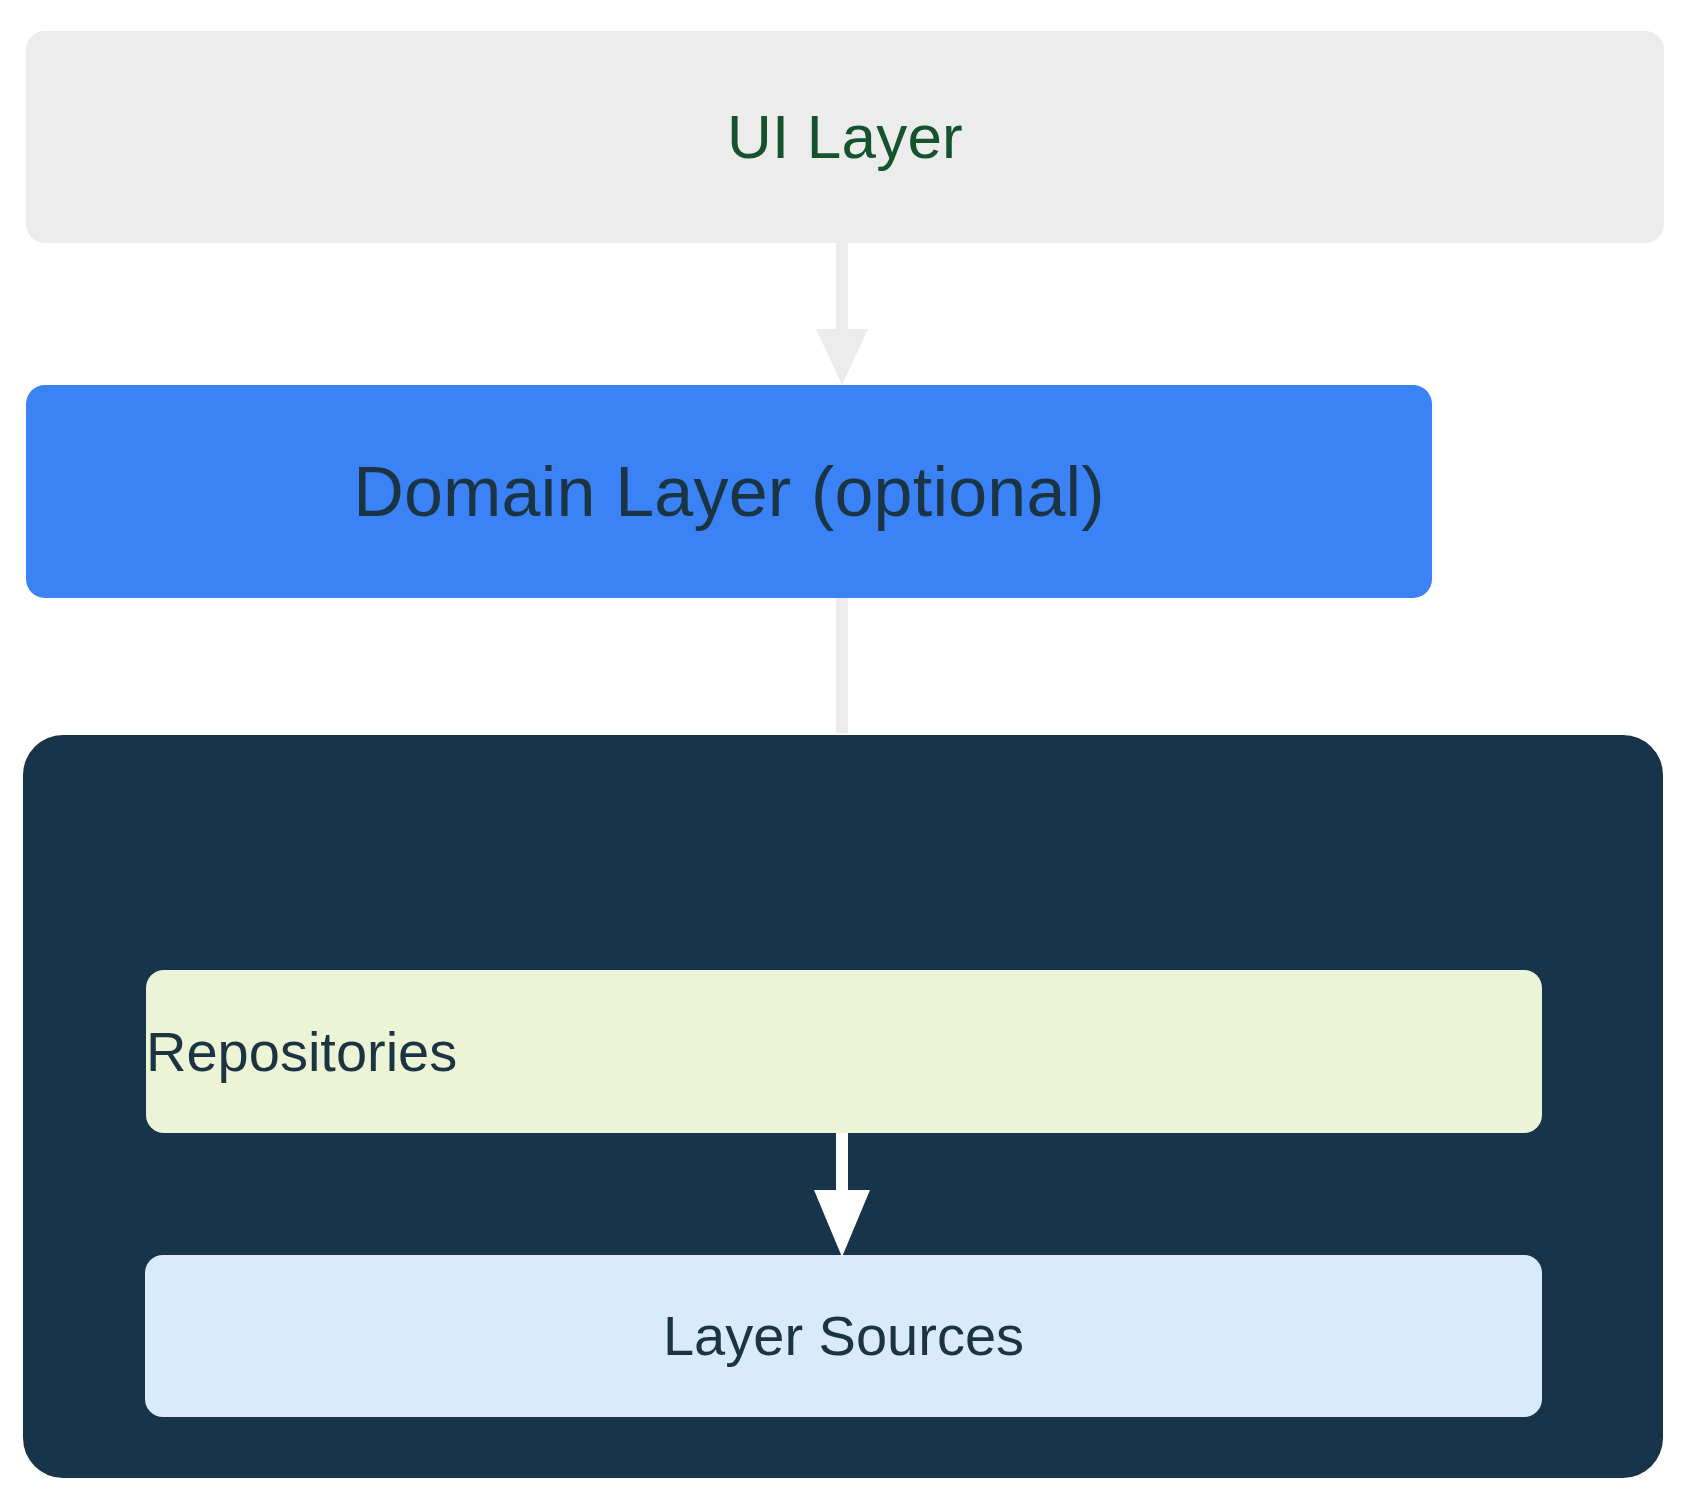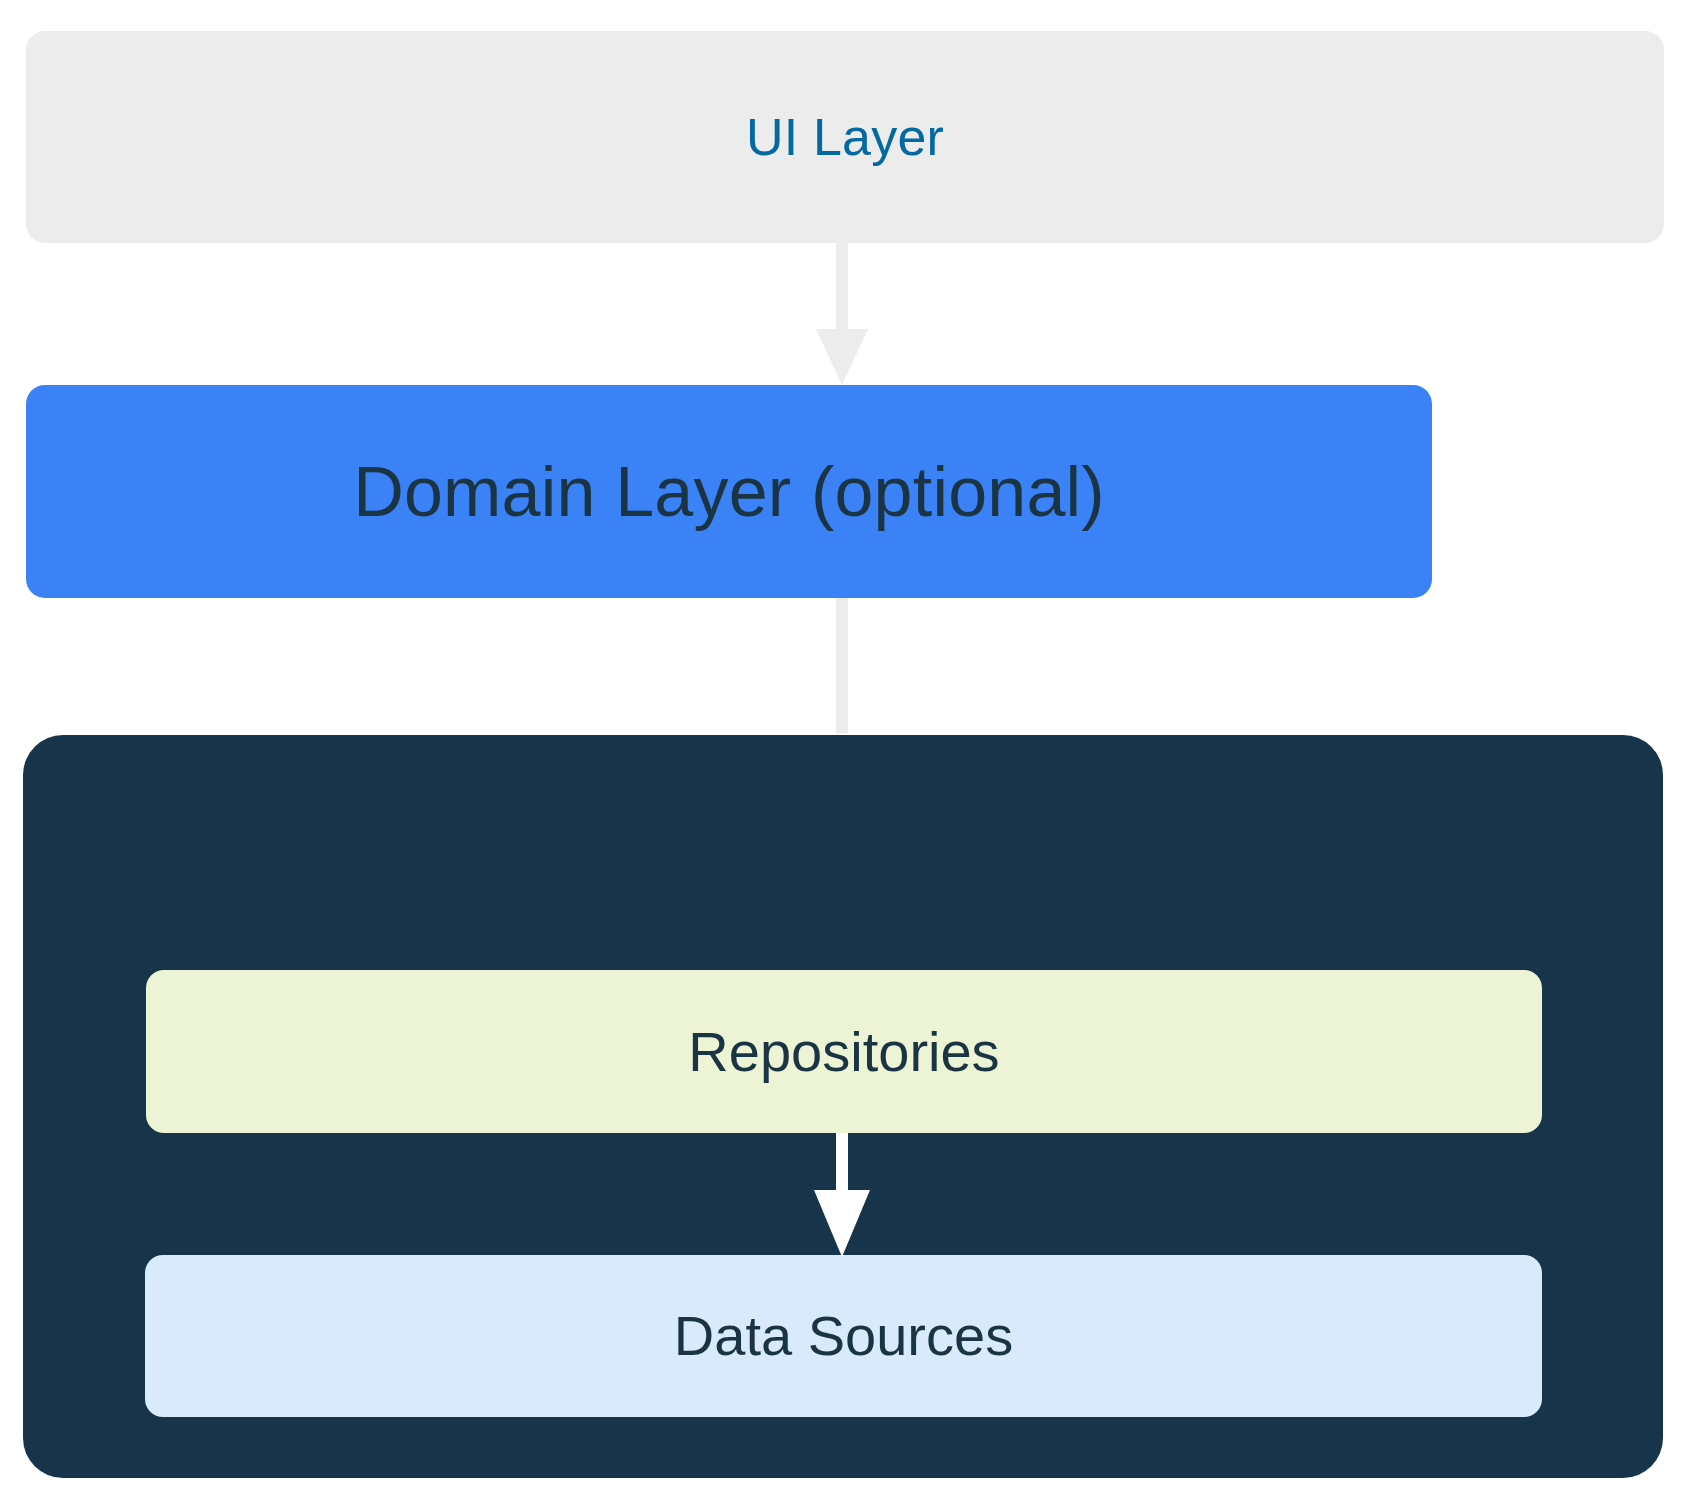--- a/index.html
+++ b/index.html
@@ -30,23 +30,23 @@
   
   #ui-layer {
     left: 26px;
     top: 31px;
     width: 1638px;
     height: 212px;
     background: #ececec;
     border-radius: 19px;
   }
   #ui-layer .layer-title {
-    font-size: 52px;
+    font-size: 62px;
     line-height: 1;
-    color: #0369a1;
+    color: #14532d;
     font-weight: 400;
     letter-spacing: 0.2px;
   }
 
   
   #domain-layer {
     left: 26px;
     top: 385px;
     width: 1406px;
     height: 213px;
@@ -88,21 +88,21 @@
   #repositories-box {
     position: absolute;
     left: 123px;
     top: 235px;
     width: 1396px;
     height: 163px;
     background: #edf3d5;
     border-radius: 18px;
     display: flex;
     align-items: center;
-    justify-content: center;
+    justify-content: flex-start;
     box-sizing: border-box;
   }
   #repositories-box .inner-title {
     font-size: 56px;
     line-height: 1;
     color: #1a3444;
     font-weight: 400;
   }
 
   #data-sources-box {
@@ -169,21 +169,21 @@
     </svg>
   </div>
 
   <div id="data-layer">
 
     <div id="repositories-box">
       <span class="inner-title">Repositories</span>
     </div>
 
     <div id="data-sources-box">
-      <span class="inner-title">Data Sources</span>
+      <span class="inner-title">Layer Sources</span>
     </div>
   </div>
 
 
   <div class="arrow" id="arrow-repositories-to-datasources">
     <svg width="72" height="124" viewBox="0 0 72 124" xmlns="http://www.w3.org/2000/svg">
       <path d="M30 0 H42 V57 H64 L36 124 L8 57 H30 Z" fill="#ffffff"></path>
     </svg>
   </div>
 

